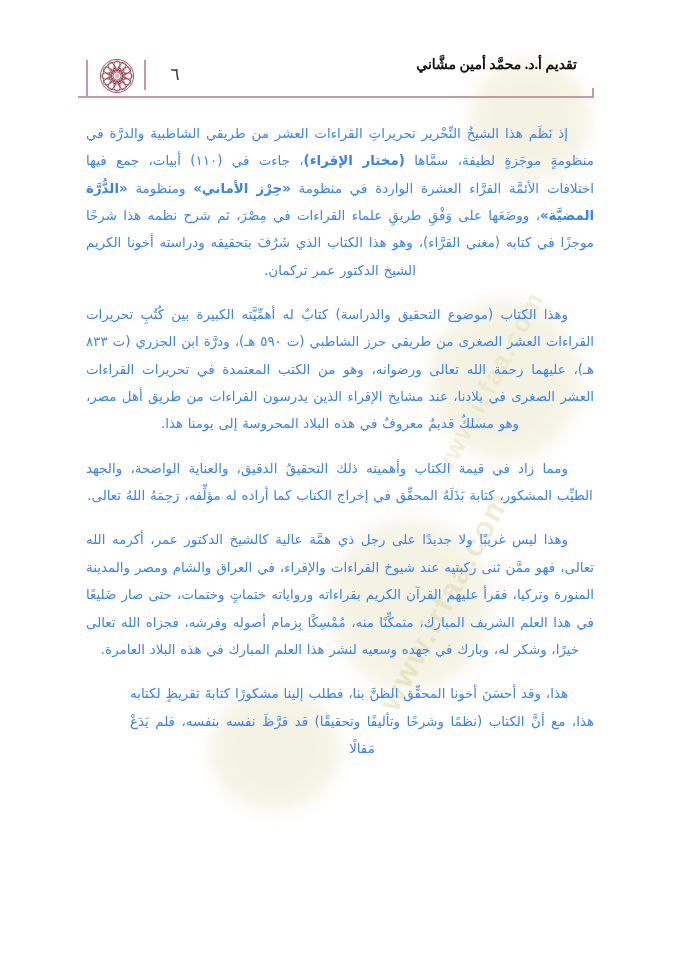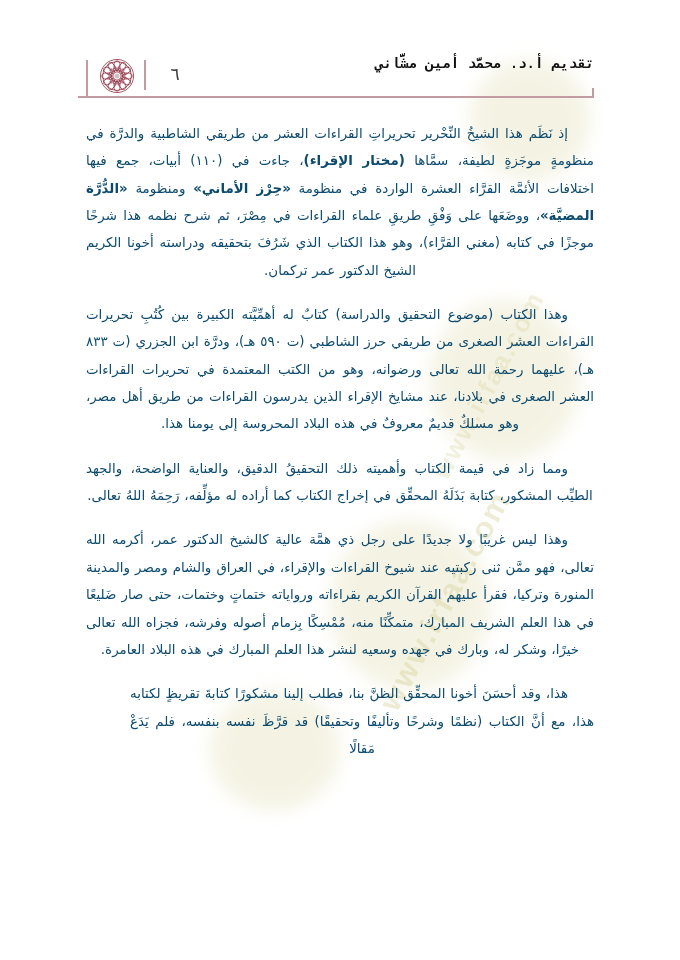--- a/index.html
+++ b/index.html
@@ -89,23 +89,23 @@
     position: absolute;
     right: 0;
     top: 36px;
     width: 2px;
     height: 10px;
     background: #c39ba2;
   }
 
   .header-title {
     position: absolute;
-    right: 0;
+    right: 17px;
     top: 2px;
-    font-family: Liberation Mono, monospace;
+    font-family: Liberation Serif, serif;
     font-size: 14px;
     font-weight: 700;
     color: #111111;
     white-space: nowrap;
     line-height: 1.5;
   }
 
   
   .page-marker {
     position: absolute;
@@ -179,21 +179,21 @@
     right: 86px;
     left: 86px;
     z-index: 1;
   }
 
   .para {
     margin: 0 0 17px 0;
     font-family: "DejaVu Sans", "Liberation Sans", sans-serif;
     font-size: 13.4px;
     line-height: 2.04;
-    color: #0c4a6e;
+    color: #3b82f6;
     text-align: justify;
     text-align-last: center;
     text-indent: 26px;
     word-spacing: 0.5px;
   }
   .para.last {
     margin-bottom: 0;
     margin-left: 44px;
   }
   .para b {

